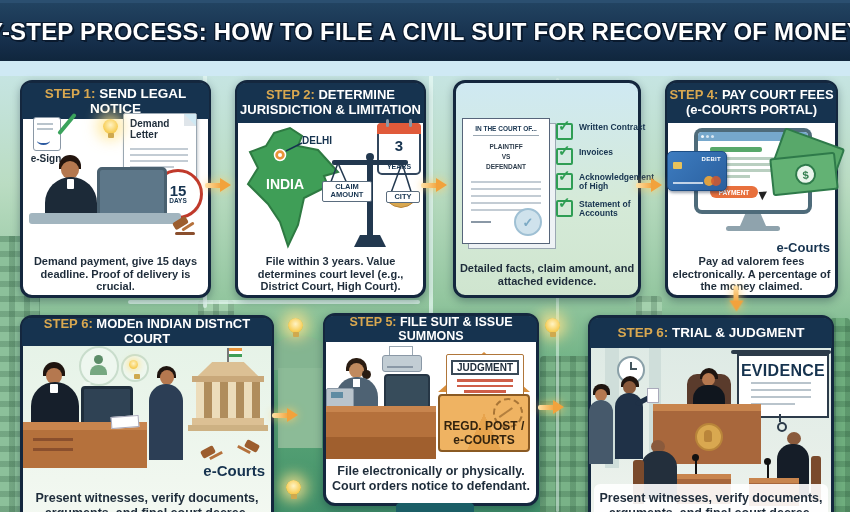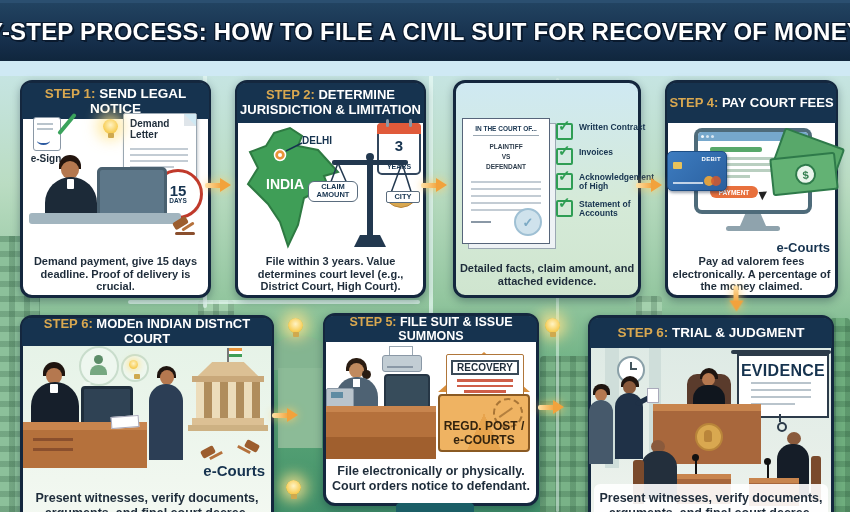--- a/index.html
+++ b/index.html
@@ -171,21 +171,21 @@
         <rect x="8" y="11" width="76" height="5" rx="2" fill="#22384f"></rect>
         <rect x="43" y="12" width="6" height="74" fill="#22384f"></rect>
         <path d="M30 98 L62 98 L56 86 L36 86 Z" fill="#22384f"></path>
         <line x1="14" y1="14" x2="2" y2="46" stroke="#22384f" stroke-width="1.5"></line>
         <line x1="14" y1="14" x2="28" y2="46" stroke="#22384f" stroke-width="1.5"></line>
         <path d="M1 46 Q15 59 29 46 Z" fill="#d9a850" stroke="#b9853a"></path>
         <line x1="78" y1="14" x2="64" y2="52" stroke="#22384f" stroke-width="1.5"></line>
         <line x1="78" y1="14" x2="90" y2="52" stroke="#22384f" stroke-width="1.5"></line>
         <path d="M63 52 Q77 65 91 52 Z" fill="#d9a850" stroke="#b9853a"></path>
       </svg>
-      <div class="lblbox" style="left:70px;top:58px;width:44px;border-radius:6px;">CLAIM AMOUNT</div>
+      <div class="lblbox" style="left:84px;top:58px;width:44px;">CLAIM AMOUNT</div>
       <div class="lblbox" style="left:148px;top:68px;width:28px;">CITY</div>
     </div>
     <div class="ccap" style="bottom:4px;height:34px;font-size:11px;">File within 3 years. Value determines court level (e.g., District Court, High Court).</div>
   </div>
 
   <div class="card" style="left:453px;top:80px;width:182px;height:212px;background:linear-gradient(180deg,#cfe9f2 0%,#d5ead8 55%,#cfe5cf 100%);">
     <div class="cbody" style="top:30px;bottom:38px;">
       <div style="position:absolute;left:12px;top:10px;width:86px;height:124px;background:#eef2f5;border:1px solid #9aa7b2;"></div>
       <div style="position:absolute;left:6px;top:5px;width:86px;height:124px;background:#fff;border:1.5px solid #56657a;">
         <div style="position:absolute;left:0;right:0;top:6px;text-align:center;font-size:6.5px;font-weight:bold;color:#16334f;">IN THE COURT OF...</div>
@@ -227,20 +227,21 @@
           <div class="chklab">Statement of Accounts</div>
         </div>
       </div>
     </div>
     <div class="ccap" style="bottom:4px;height:32px;font-size:11px;">Detailed facts, claim amount, and attached evidence.</div>
   </div>
 
   <div class="card" style="left:665px;top:80px;width:167px;height:212px;">
     <div class="chead" style="height:40px;font-size:13px;">
       <div><span class="pfx">STEP 4:</span> <span>PAY COURT FEES</span></div>
+      <div>(e-COURTS PORTAL)</div>
     </div>
     <div class="cbody" style="top:40px;bottom:40px;">
       <div style="position:absolute;left:26px;top:5px;width:118px;height:86px;background:#4e6b7a;border-radius:8px;padding:4px;box-sizing:border-box;">
         <div style="position:relative;width:100%;height:100%;background:#fff;border-radius:4px;overflow:hidden;">
           <div style="position:absolute;left:0;right:0;top:0;height:9px;background:#76a8cc;">
             <div style="position:absolute;left:3px;top:3px;width:3px;height:3px;border-radius:50%;background:#fff;opacity:.9;"></div>
             <div style="position:absolute;left:8px;top:3px;width:3px;height:3px;border-radius:50%;background:#fff;opacity:.7;"></div>
             <div style="position:absolute;left:13px;top:3px;width:3px;height:3px;border-radius:50%;background:#fff;opacity:.7;"></div>
           </div>
           <div style="position:absolute;left:12px;top:15px;width:52px;height:5px;background:#58a86a;border-radius:2px;"></div>
@@ -348,21 +349,21 @@
       <div style="position:absolute;left:58px;top:28px;width:42px;height:34px;background:#374c5b;border:2px solid #263645;border-radius:4px;"></div>
       <div style="position:absolute;left:0;top:42px;width:26px;height:18px;background:#b9c4cc;border:1px solid #8a98a6;border-radius:2px;">
         <div style="position:absolute;left:4px;top:3px;width:12px;height:6px;background:#5f8ca3;"></div>
       </div>
       <div style="position:absolute;left:0;top:60px;width:110px;height:53px;background:#b5713c;border-top:6px solid #c8854e;box-sizing:border-box;">
         <div style="position:absolute;left:0;bottom:0;width:100%;height:22px;background:#a05f2e;"></div>
       </div>
       <div style="position:absolute;left:112px;top:0;width:92px;height:108px;">
         <div style="position:absolute;left:0;top:6px;width:0;height:0;border-left:46px solid transparent;border-right:46px solid transparent;border-bottom:40px solid #d98f3c;"></div>
         <div style="position:absolute;left:8px;top:8px;width:76px;height:58px;background:#fff;border:1.5px solid #b0763a;border-radius:2px;text-align:center;">
-          <div style="display:inline-block;margin-top:5px;border:2px solid #3a4a58;padding:0 4px;font-size:10px;font-weight:bold;color:#1e2c3a;">RECOVERY</div>
+          <div style="display:inline-block;margin-top:5px;border:2px solid #3a4a58;padding:0 4px;font-size:10px;font-weight:bold;color:#1e2c3a;">JUDGMENT</div>
           <div style="margin:4px auto 0;width:56px;height:2.5px;background:#cf5f49;"></div>
           <div style="margin:3px auto 0;width:56px;height:2.5px;background:#cf5f49;"></div>
           <div style="margin:3px auto 0;width:42px;height:2.5px;background:#cf5f49;"></div>
         </div>
         <div style="position:absolute;left:0;top:48px;width:92px;height:58px;border:2px solid #8a5a23;border-radius:4px;box-sizing:border-box;
           background:linear-gradient(115deg,#efb362 0 46%,rgba(0,0,0,0) 46%),linear-gradient(245deg,#efb362 0 46%,rgba(0,0,0,0) 46%),#e8a44d;">
           <div style="position:absolute;right:5px;top:2px;width:26px;height:26px;border:2px dashed rgba(120,75,25,.6);border-radius:50%;transform:rotate(-15deg);">
             <div style="position:absolute;left:3px;top:11px;width:16px;height:2px;background:rgba(120,75,25,.5);transform:rotate(-20deg);"></div>
           </div>
           <div style="position:absolute;left:0;right:0;bottom:3px;text-align:center;font-size:12px;font-weight:bold;color:#33230e;">REGD. POST / e-COURTS</div>

